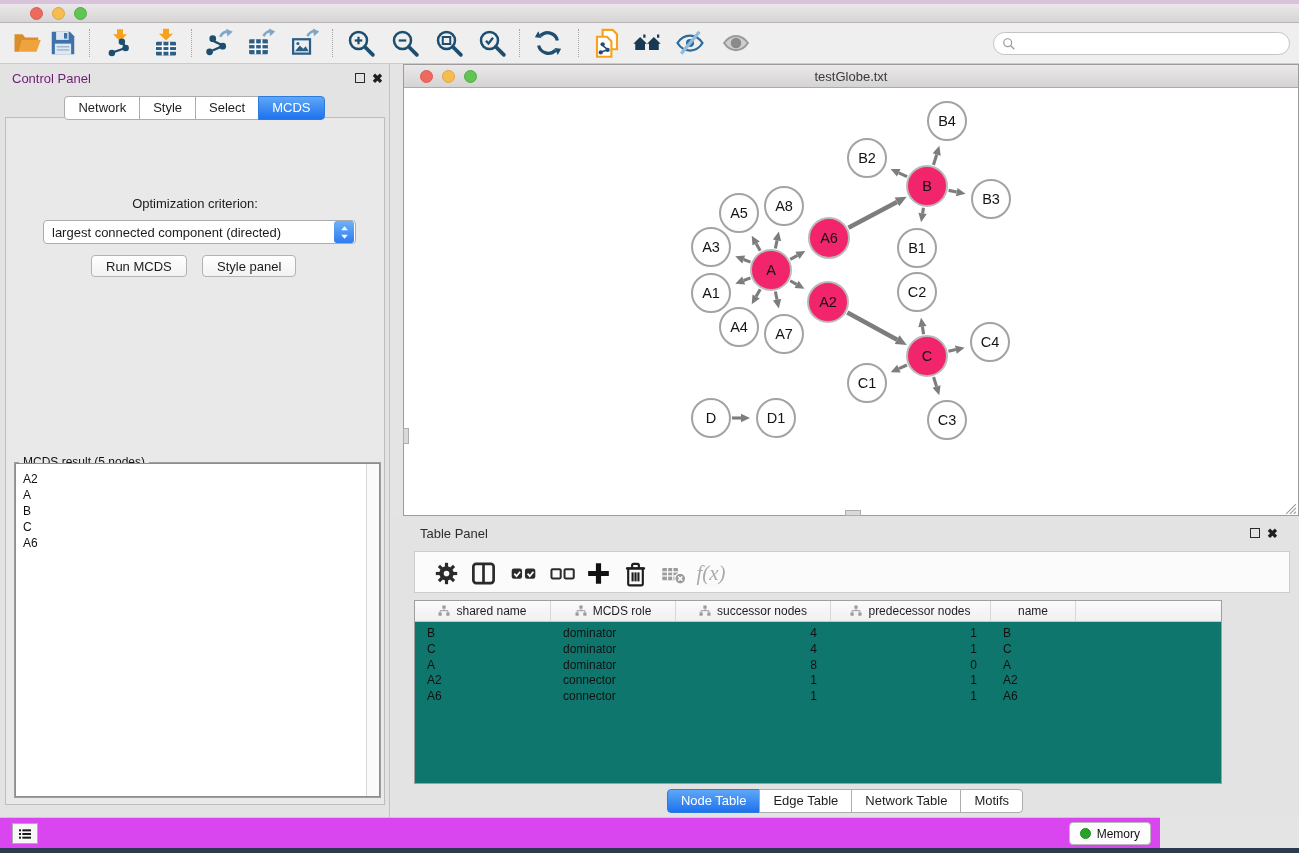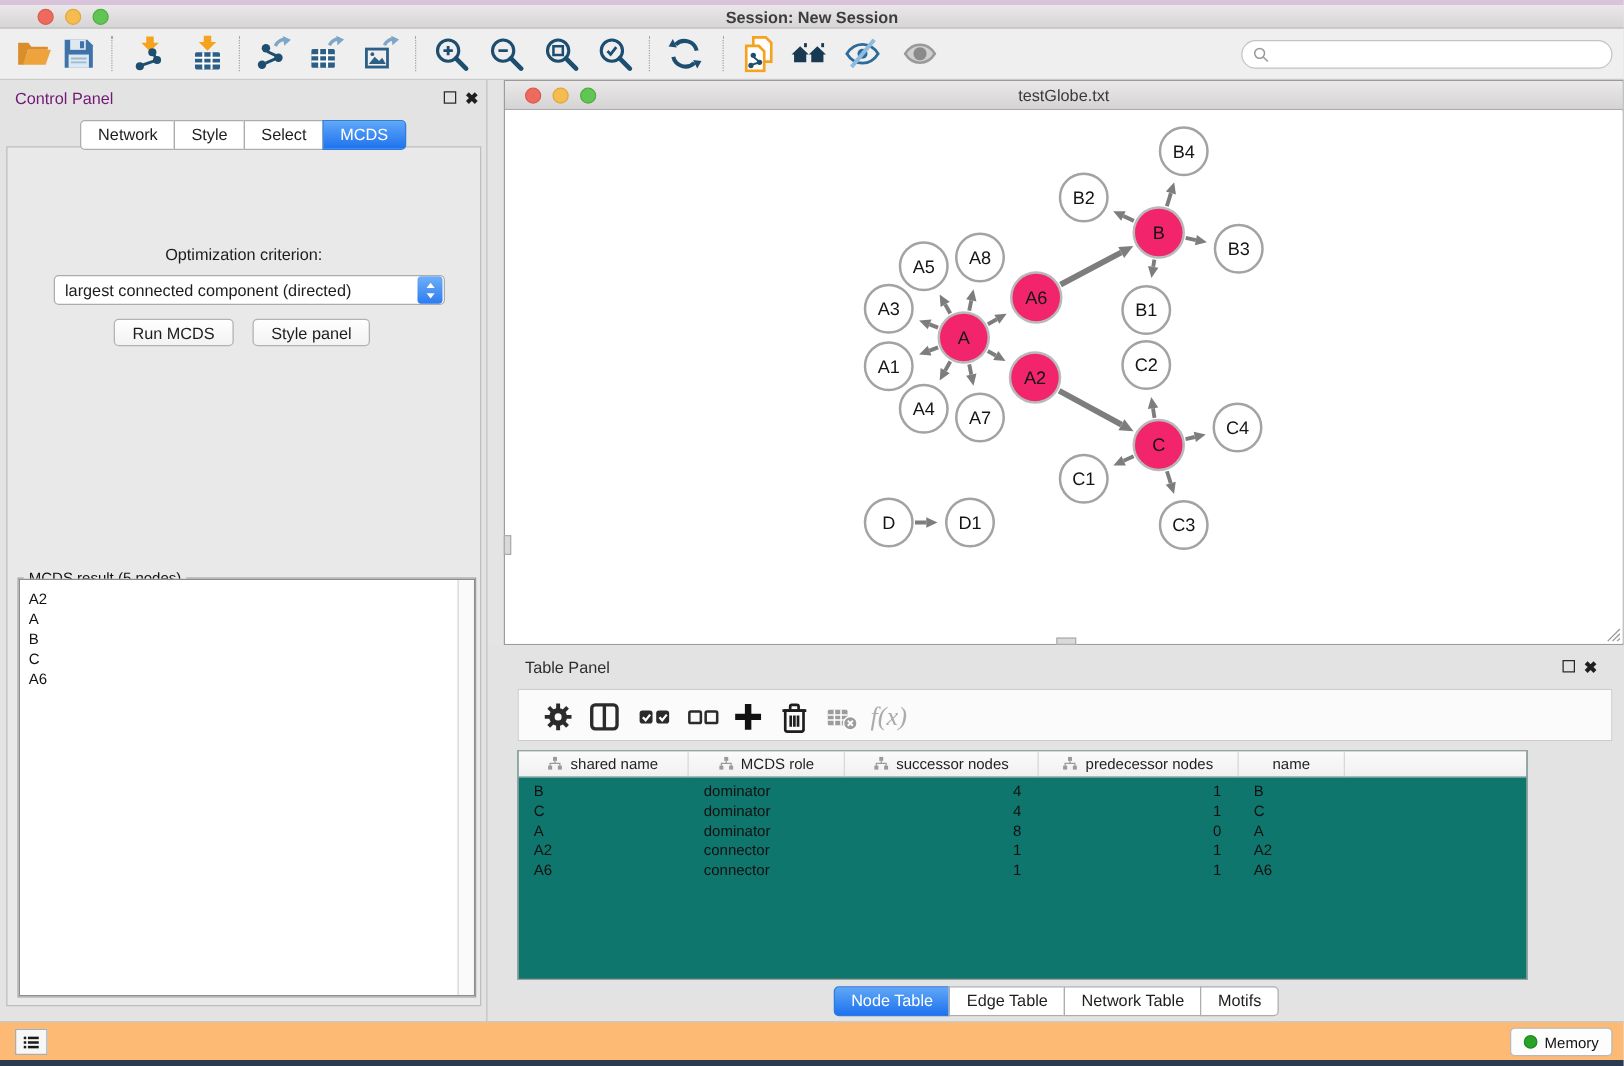--- a/index.html
+++ b/index.html
@@ -81,40 +81,39 @@
   .th-cell { display:flex; align-items:center; justify-content:center; gap:6px; font-size:12px; color:#1F1F1F;
     border-right:1px solid #D8D8D8; overflow:hidden; }
   .th-cell:last-child { border-right:none; }
   #dt-rows { padding-top:4px; }
   .dt-row { display:grid; grid-template-columns:136px 125px 155px 160px 85px 1fr; height:15.8px; font-size:12px; color:#111; }
   .dt-cell { padding:0 12px; overflow:hidden; white-space:nowrap; line-height:15.8px; }
   .dt-cell.right { text-align:right; padding-right:14px; }
   #tp-tabs { position:absolute; left:0; right:0; top:273px; display:flex; justify-content:center; }
 
   
-  #status-bar { left:0; top:817px; width:1299px; height:31px; background:#fdba74; border-top:1px solid #C8C8C8; }
+  #status-bar { left:0; top:817px; width:1160px; height:31px; background:#d946ef; border-top:1px solid #C8C8C8; }
   #list-btn { position:absolute; left:12px; top:5px; width:26px; height:21px; background:#F7F7F7;
     border:1px solid #ADADAD; display:flex; align-items:center; justify-content:center; }
   #memory-btn { position:absolute; right:9px; top:4px; height:23px; background:#FDFDFD; border:1px solid #B9B9B9;
     border-radius:4px; display:flex; align-items:center; gap:6px; padding:0 10px; font-size:12px; color:#111; }
   #memory-dot { width:11px; height:11px; border-radius:50%; background:#28A228; border:1px solid #1E8A1E; }
   #desktop-bottom { left:0; top:848px; width:1299px; height:5px; background:#2C3A50; }
 </style>
 </head>
 <body>
 
 <div class="abs" id="desktop-top"></div>
 
 <div class="abs" id="titlebar">
   <div class="lights">
     <span class="tl red"></span>
     <span class="tl yellow"></span>
     <span class="tl green"></span>
   </div>
-  <div id="main-title">Session: New Session</div>
 </div>
 
 <div class="abs" id="toolbar">
   <span class="tbi" style="left:10px">
     <svg viewBox="0 0 24 24">
         <path d="M2 5h6.5l2 2.5H21v2H8.3L5.6 19H2z" fill="#D98E2B"></path>
         <path d="M8.3 9.5H23L19.6 19H5z" fill="#EFA33C"></path>
       </svg>
   </span>
   <span class="tbi" style="left:46px">

